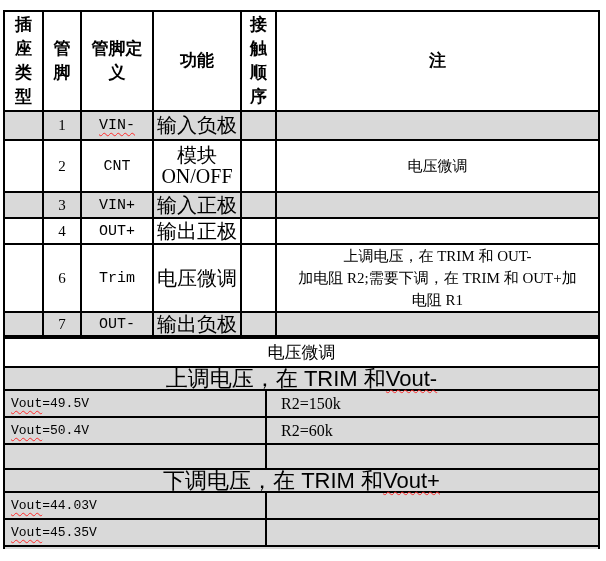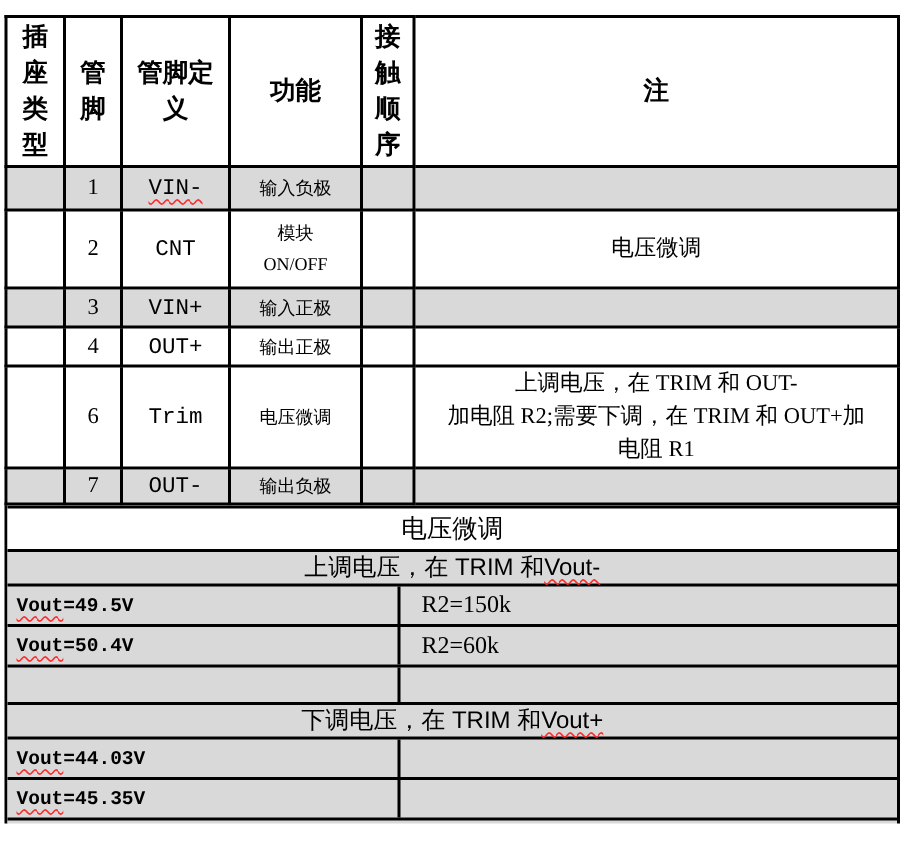--- a/index.html
+++ b/index.html
@@ -41,21 +41,21 @@
   tr.r-e  { height: 66px; }
   tr.r-f  { height: 24px; }
   tr.shade td { background: #d9d9d9; }
   td.pin-num { font-size: 15px; }
   td.def {
     font-family: "Liberation Mono", "DejaVu Sans Mono", monospace;
     font-size: 15px;
     margin-left: 38px;
   }
   td.func {
-    font-size: 12px;
+    font-size: 20px;
     line-height: 21px;
     white-space: pre-line;
   }
   td.note {
     text-align: left;
     padding-left: 8px;
     font-size: 15px;
     line-height: 22px;
     white-space: pre-line;
   }
@@ -73,41 +73,41 @@
     box-sizing: border-box;
     background: #d9d9d9;
   }
   .trow.title-row {
     background: #ffffff;
     height: 29px;
     font-size: 17px;
   }
   .trow.head-row {
     height: 23px;
-    font-size: 16px;
+    font-size: 22px;
     font-family: "Liberation Sans", sans-serif;
   }
   .trow.pair {
     justify-content: flex-start;
     align-items: stretch;
     height: 27px;
     padding: 0;
   }
   .trow.empty { height: 25px; }
   .trow.partial { height: 4px; }
   .cl {
     width: 262px;
     box-sizing: border-box;
     border-right: 2px solid #000;
     display: flex;
     align-items: center;
     padding-left: 6px;
     font-family: "Liberation Mono", "DejaVu Sans Mono", monospace;
     font-size: 13px;
-    font-weight: 700;
+    font-weight: 400;
   }
   .cr {
     flex: 1;
     display: flex;
     align-items: center;
     padding-left: 14px;
     font-size: 16px;
   }
   .sq {
     text-decoration: underline;

